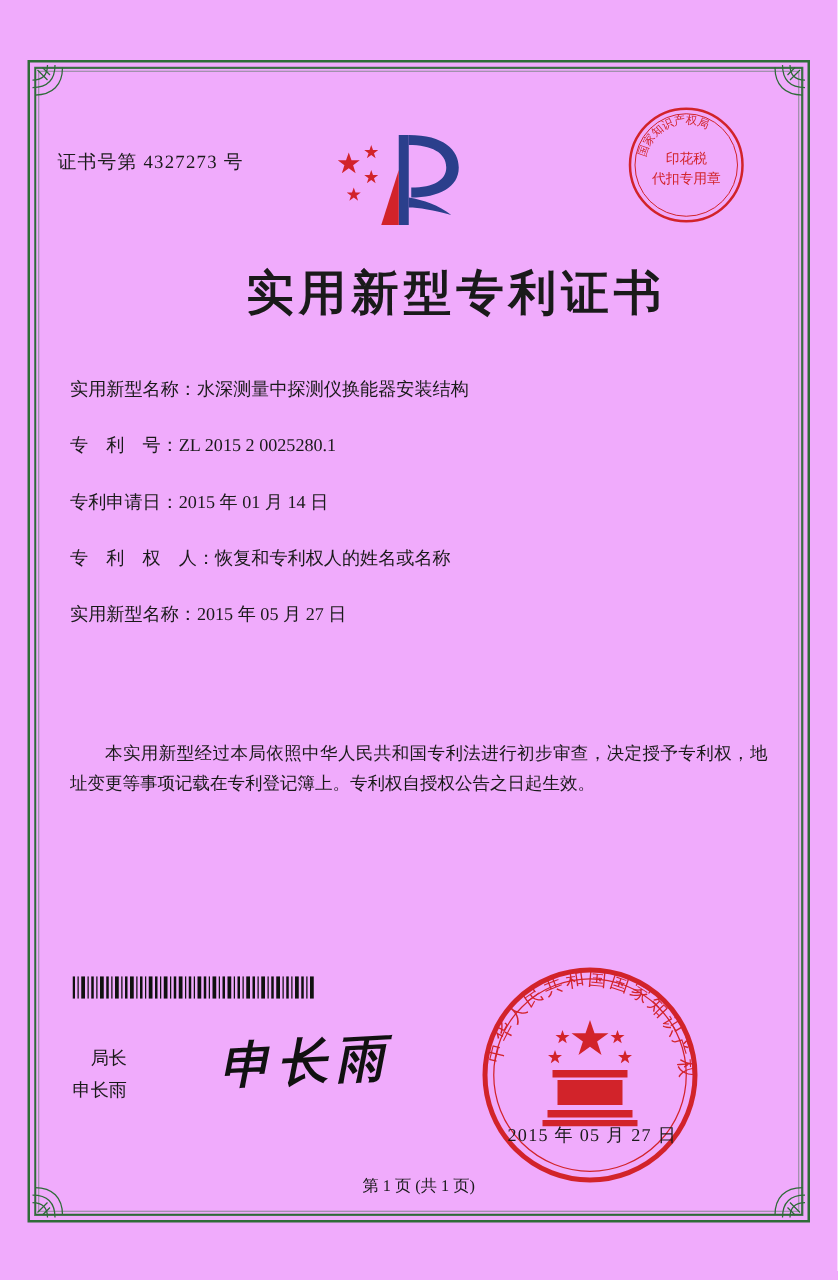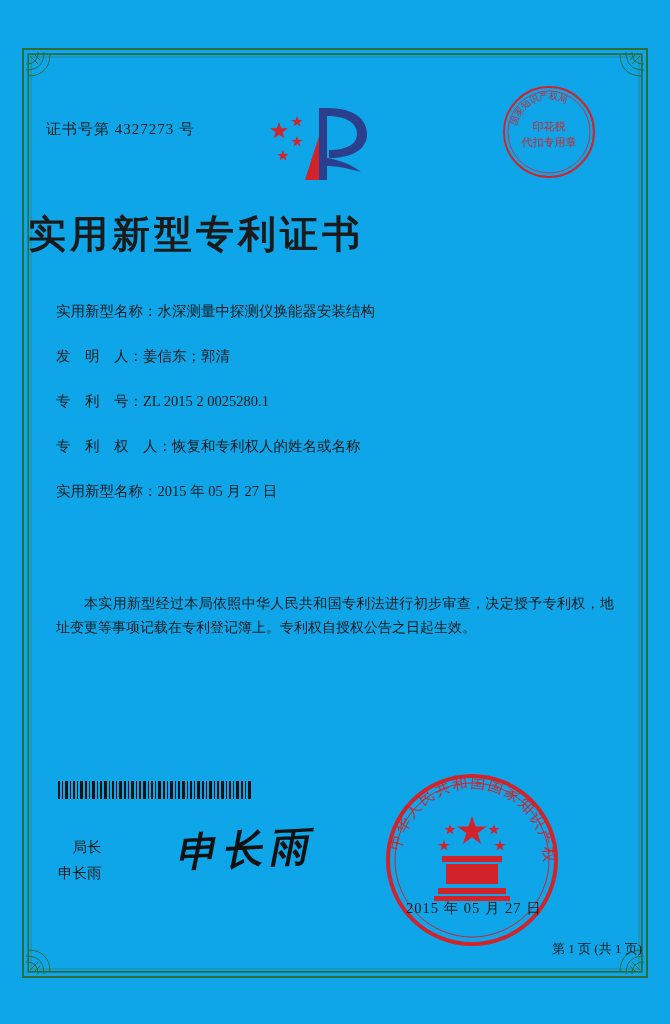--- a/index.html
+++ b/index.html
@@ -12,21 +12,21 @@
     height: 1024px;
     font-family: "Liberation Serif", serif;
     color: #1a1a1a;
     overflow: hidden;
   }
 
   .page {
     position: relative;
     width: 670px;
     height: 1024px;
-    background: #0ea5e9;
+    background: #f0abfc;
     text-decoration: underline;
   }
 
   
   .border-outer {
     position: absolute;
     left: 22px;
     top: 48px;
     width: 626px;
     height: 930px;
@@ -97,21 +97,21 @@
     top: 30px;
     width: 96px;
     height: 96px;
   }
 
   .title {
     position: absolute;
     left: 0;
     top: 155px;
     width: 505px;
-    text-align: left;
+    text-align: right;
     font-size: 38px;
     font-weight: bold;
     letter-spacing: 4px;
     font-family: "Liberation Serif", serif;
   }
 
   .fields {
     position: absolute;
     left: 28px;
     top: 248px;
@@ -190,21 +190,21 @@
     top: 845px;
     font-size: 14.5px;
     letter-spacing: 1px;
   }
 
   .page-foot {
     position: absolute;
     left: 0;
     top: 886px;
     width: 614px;
-    text-align: right;
+    text-align: center;
     font-size: 13px;
   }
 </style>
 </head>
 <body>
 
 <div class="page">
 
   <div class="border-outer"></div>
   <div class="border-inner"></div>
@@ -292,24 +292,24 @@
       </svg>
     </div>
 
     <div class="title">实用新型专利证书</div>
 
     <div class="fields">
       <div class="field">
         <span class="lbl">实用新型名称：</span><span class="val">水深测量中探测仪换能器安装结构</span>
       </div>
       <div class="field">
-        <span class="lbl">发　明　人：</span><span class="val">姜信东；郭清</span>
+        <span class="lbl">专　利　号：</span><span class="val">ZL 2015 2 0025280.1</span>
       </div>
       <div class="field">
-        <span class="lbl">专　利　号：</span><span class="val">ZL 2015 2 0025280.1</span>
+        <span class="lbl">专利申请日：</span><span class="val">2015 年 01 月 14 日</span>
       </div>
       <div class="field">
         <span class="lbl">专　利　权　人：</span><span class="val">恢复和专利权人的姓名或名称</span>
       </div>
       <div class="field">
         <span class="lbl">实用新型名称：</span><span class="val">2015 年 05 月 27 日</span>
       </div>
     </div>
 
     <div class="paragraphs">

